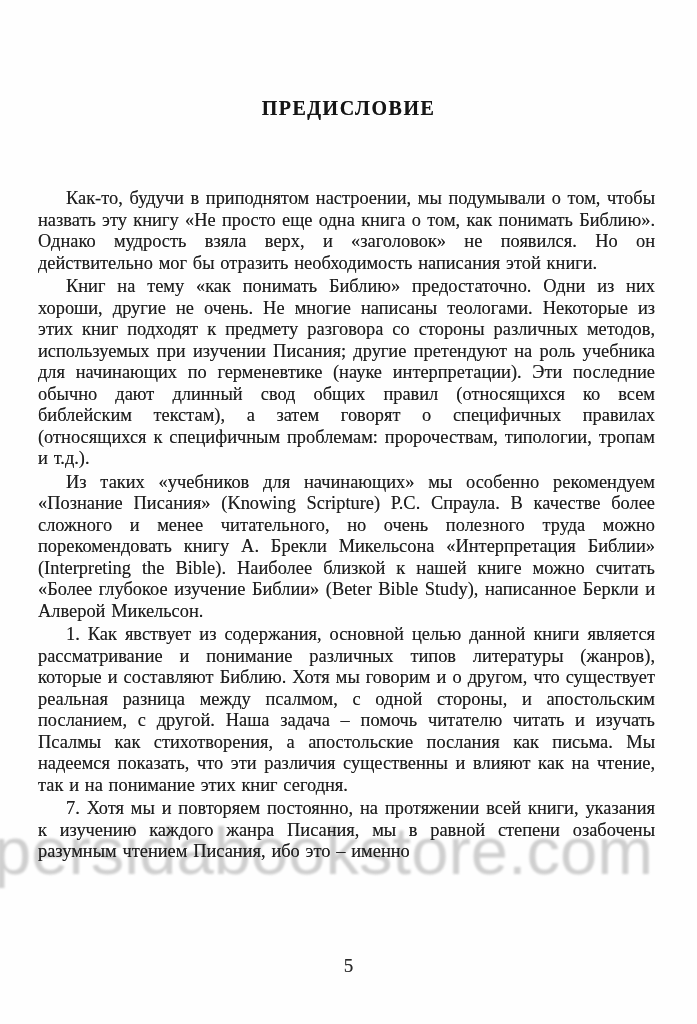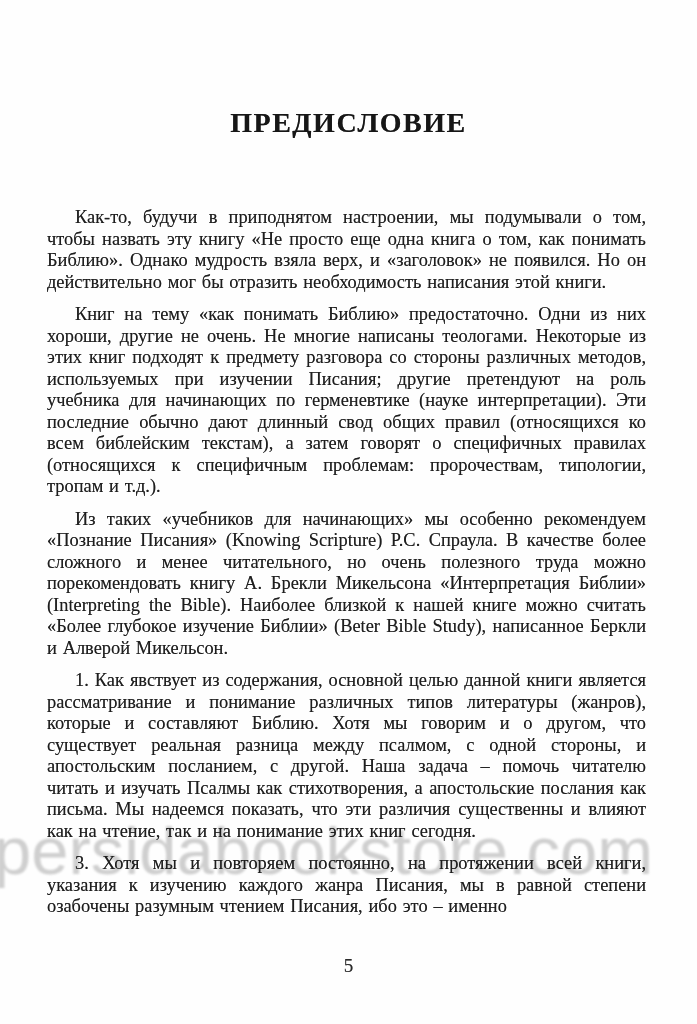--- a/index.html
+++ b/index.html
@@ -27,41 +27,41 @@
     letter-spacing: 0px;
     color: #8f8f8f;
     opacity: 0.42;
     white-space: nowrap;
     filter: blur(1.2px);
     user-select: none;
   }
   .heading {
     position: relative;
     z-index: 2;
-    margin: 16px;
+    margin: 6px;
     padding-top: 91px;
     text-align: center;
-    font-size: 28px;
+    font-size: 20px;
     font-weight: bold;
     letter-spacing: 1.5px;
     color: #161616;
     text-shadow: 0 0 0.6px rgba(0,0,0,0.6);
   }
   .content {
     position: relative;
     z-index: 2;
     margin: 68px 40px 0 36px;
     font-size: 18.4px;
     line-height: 21.5px;
     text-align: justify;
     word-spacing: 1.2px;
     text-shadow: 0 0 0.5px rgba(20,20,20,0.55);
   }
   .content p {
-    margin: 11px;
+    margin: 2px;
     text-indent: 28px;
   }
   .page-number {
     position: absolute;
     z-index: 2;
     top: 955px;
     left: 0;
     width: 100%;
     text-align: center;
     font-size: 19px;
@@ -75,17 +75,17 @@
 <div class="page">
   <div class="watermark">persidabookstore.com</div>
 
   <h1 class="heading">ПРЕДИСЛОВИЕ</h1>
 
   <div class="content">
     <p>Как-то, будучи в приподнятом настроении, мы подумывали о том, чтобы назвать эту книгу «Не просто еще одна книга о том, как понимать Библию». Однако мудрость взяла верх, и «заголовок» не появился. Но он действительно мог бы отразить необходимость написания этой книги.</p>
     <p>Книг на тему «как понимать Библию» предостаточно. Одни из них хороши, другие не очень. Не многие написаны теологами. Некоторые из этих книг подходят к предмету разговора со стороны различных методов, используемых при изучении Писания; другие претендуют на роль учебника для начинающих по герменевтике (науке интерпретации). Эти последние обычно дают длинный свод общих правил (относящихся ко всем библейским текстам), а затем говорят о специфичных правилах (относящихся к специфичным проблемам: пророчествам, типологии, тропам и т.д.).</p>
     <p>Из таких «учебников для начинающих» мы особенно рекомендуем «Познание Писания» (Knowing Scripture) Р.С. Спраула. В качестве более сложного и менее читательного, но очень полезного труда можно порекомендовать книгу А. Брекли Микельсона «Интерпретация Библии» (Interpreting the Bible). Наиболее близкой к нашей книге можно считать «Более глубокое изучение Библии» (Beter Bible Study), написанное Беркли и Алверой Микельсон.</p>
     <p>1. Как явствует из содержания, основной целью данной книги является рассматривание и понимание различных типов литературы (жанров), которые и составляют Библию. Хотя мы говорим и о другом, что существует реальная разница между псалмом, с одной стороны, и апостольским посланием, с другой. Наша задача – помочь читателю читать и изучать Псалмы как стихотворения, а апостольские послания как письма. Мы надеемся показать, что эти различия существенны и влияют как на чтение, так и на понимание этих книг сегодня.</p>
-    <p>3. Хотя мы и повторяем постоянно, на протяжении всей книги, указания к изучению каждого жанра Писания, мы в равной степени озабочены разумным чтением Писания, ибо это – именно</p>
+    <p>7. Хотя мы и повторяем постоянно, на протяжении всей книги, указания к изучению каждого жанра Писания, мы в равной степени озабочены разумным чтением Писания, ибо это – именно</p>
   </div>
 
   <div class="page-number">5</div>
 </div>
 
 </body></html>

